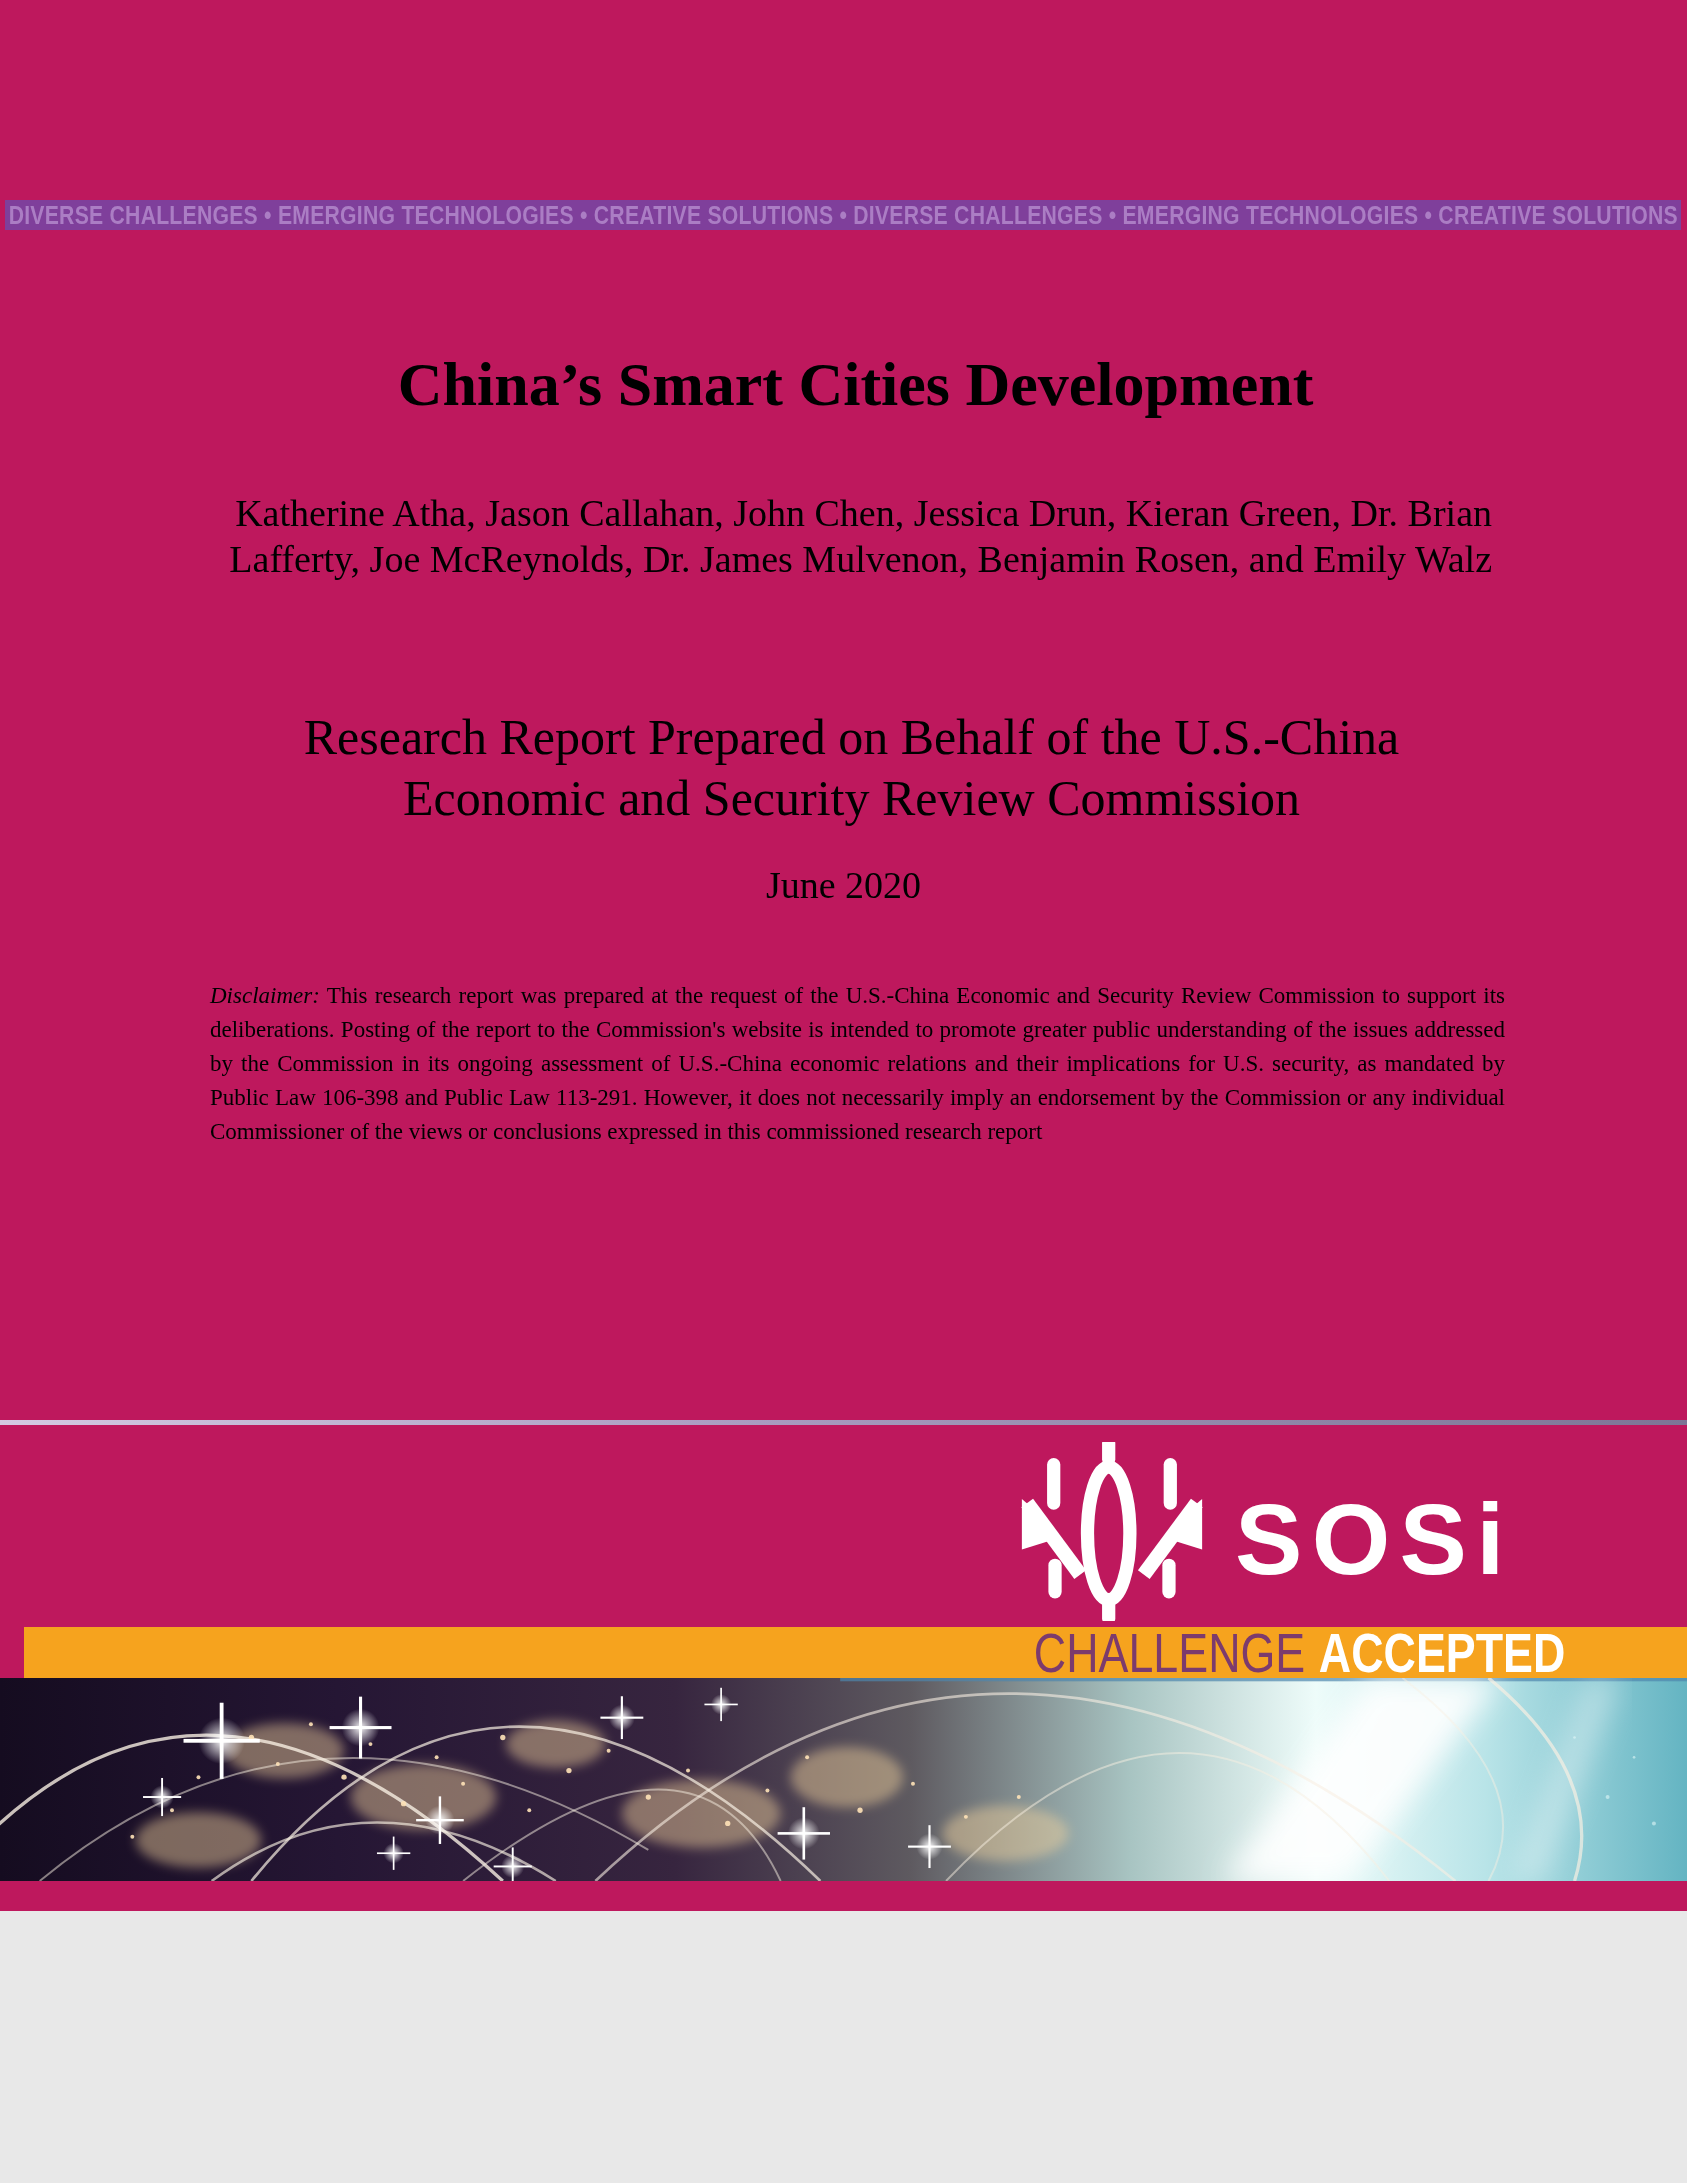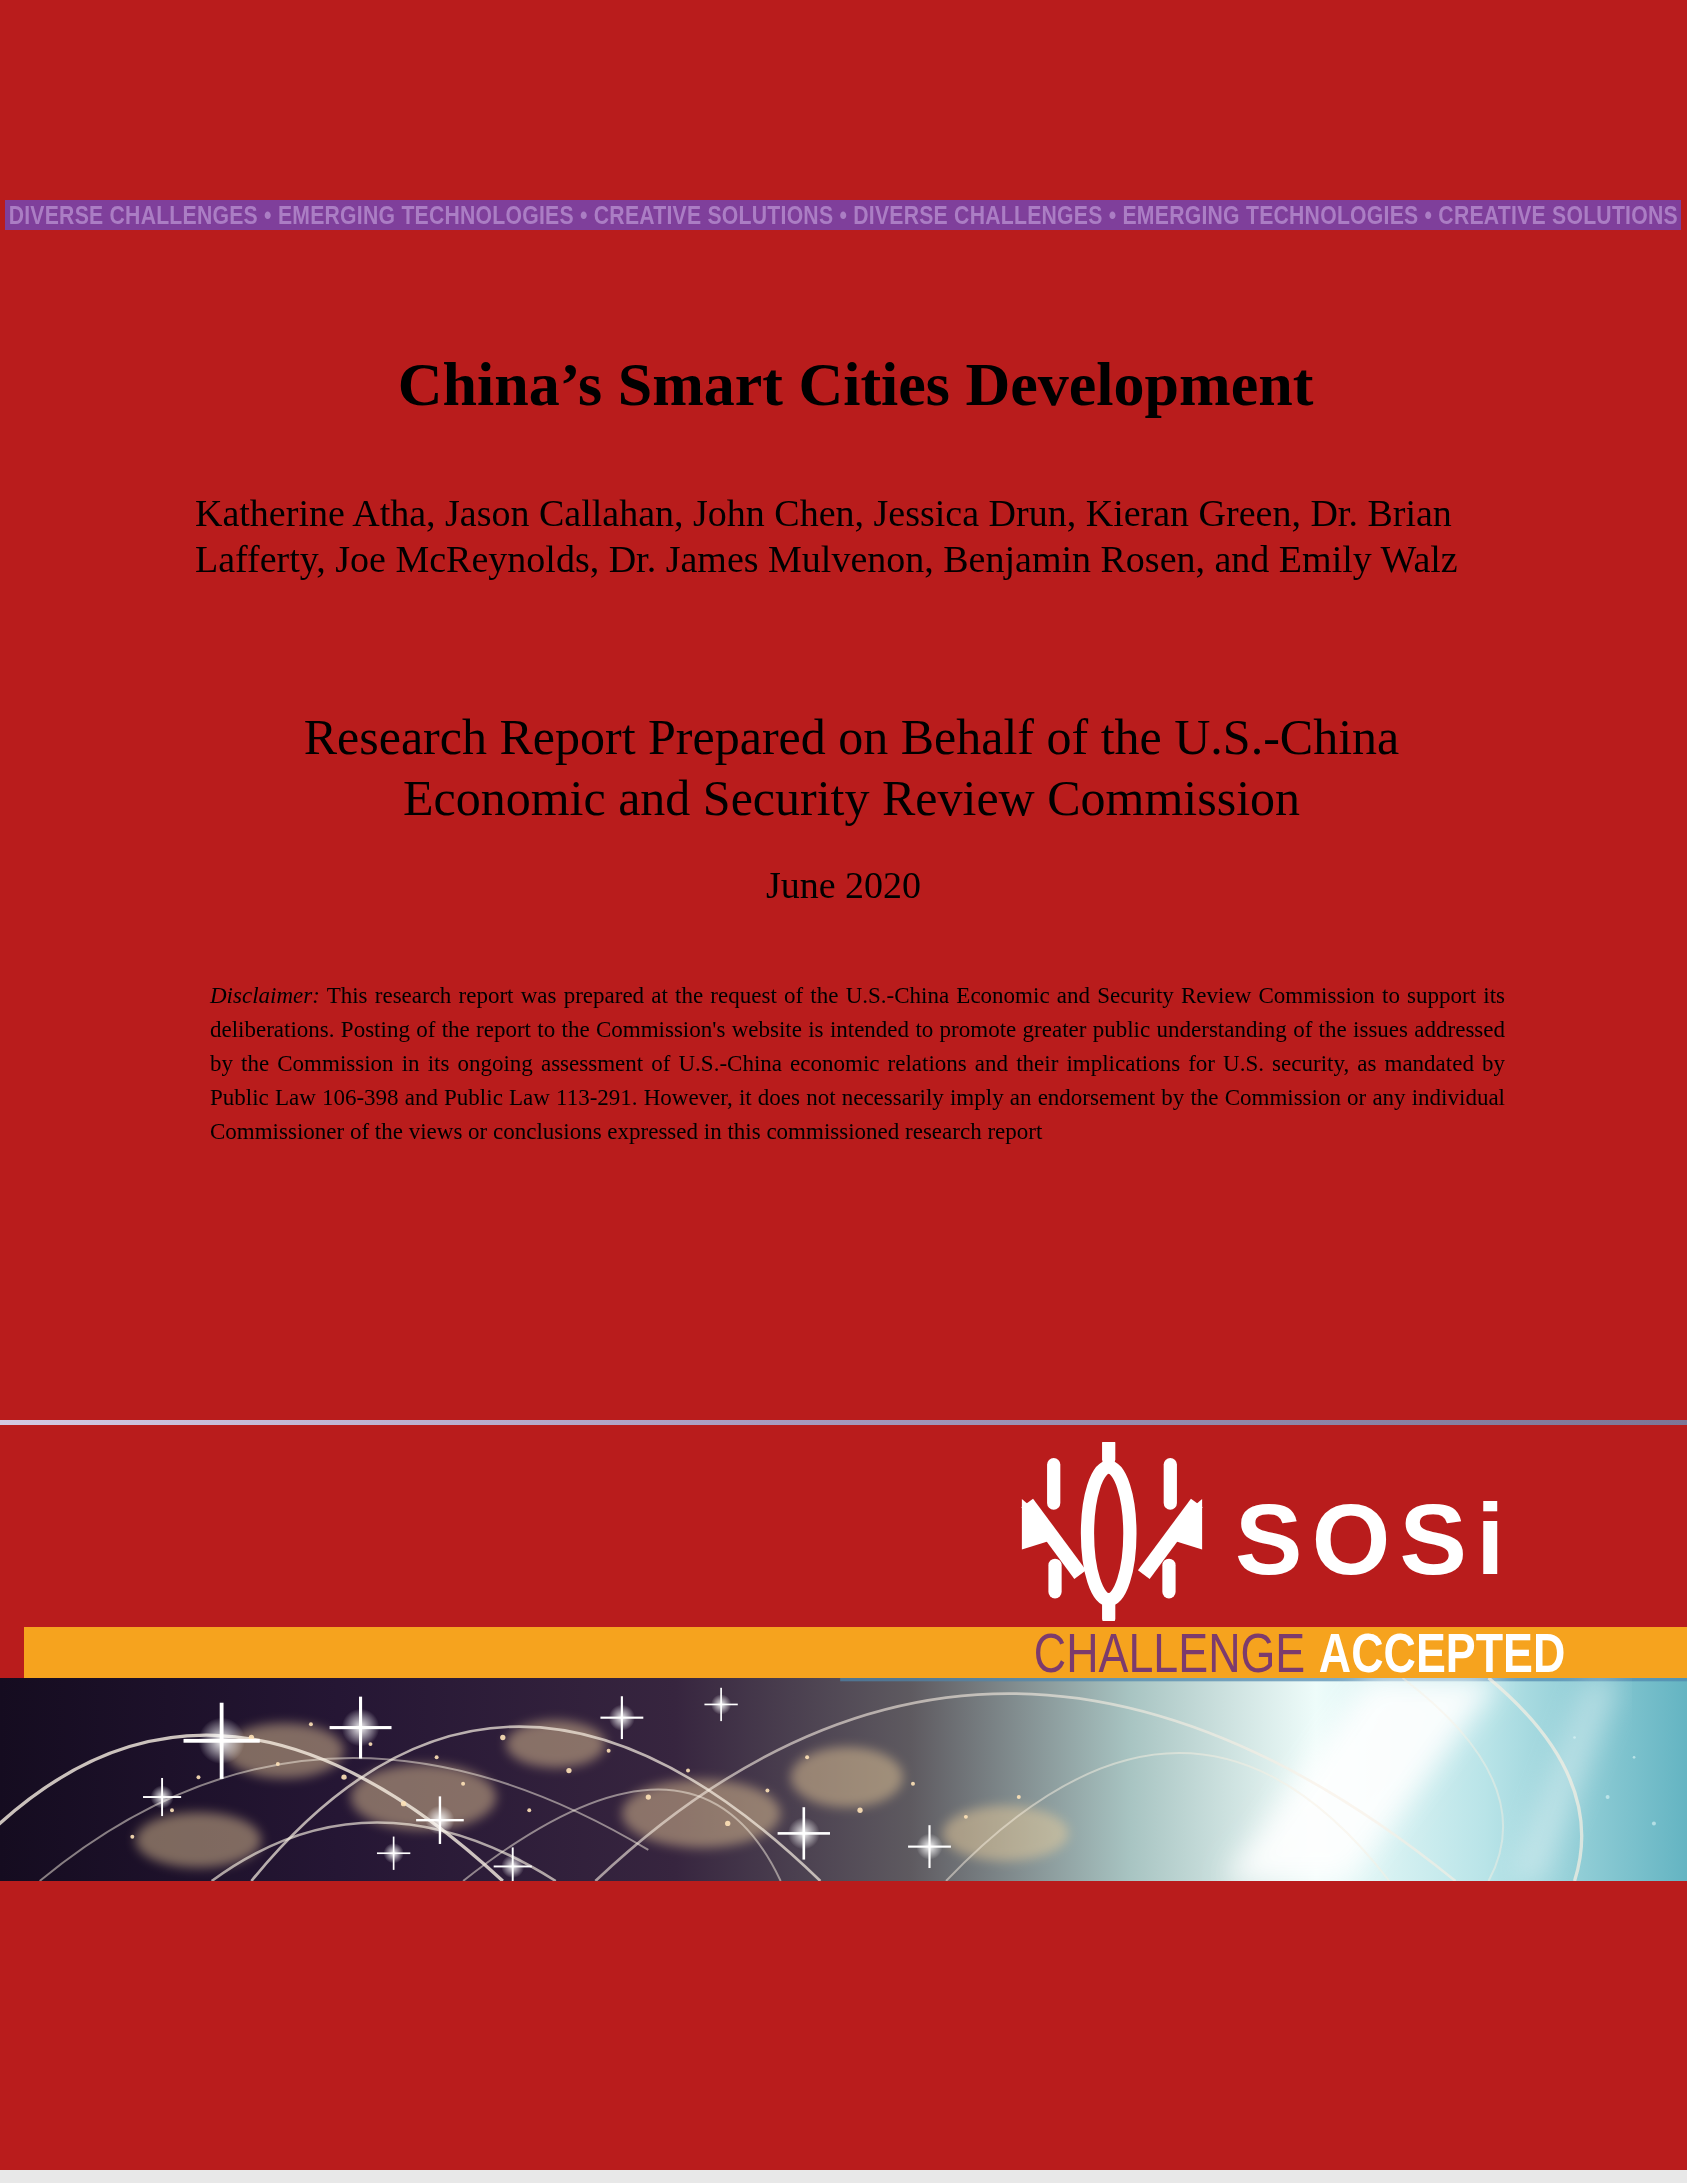--- a/index.html
+++ b/index.html
@@ -1,20 +1,20 @@
 <!DOCTYPE html>
 <html style="font-size:10.6px"><head>
 <meta charset="utf-8">
 <style>
   html,body{margin:0;padding:0;}
   body{background:#e8e8e8;}
   .page{
     position:relative;
-    width:1687px;height:2170px;
-    background:#b91c1c;
+    width:1687px;height:1911px;
+    background:#be185d;
     overflow:hidden;
     font-family:"Liberation Serif","DejaVu Serif",serif;
     color:#000;
   }
   
   .top-banner{
     position:absolute;left:5.3px;top:200px;width:1676px;height:30px;
     background:#7f3f9b;
     display:flex;align-items:center;justify-content:center;
     overflow:hidden;
@@ -25,21 +25,21 @@
     color:#ab7dc4;white-space:nowrap;
     transform:scaleX(.80);transform-origin:center;
   }
   
   .title{
     position:absolute;top:349px;left:12px;width:100%;
     text-align:center;font-size:62px;font-weight:bold;margin:0;
   }
   .authors{
     position:absolute;top:490px;left:50%;transform:translateX(-50%);
-    width:1297px;text-align:left;font-size:38px;line-height:1.22;margin:0;
+    width:1297px;text-align:right;font-size:38px;line-height:1.22;margin:0;
   }
   .prepared{
     position:absolute;top:699px;left:50%;transform:translateX(-50%);
     width:1297px;text-align:center;font-size:50px;line-height:1.22;margin:8px;
   }
   .date{
     position:absolute;top:863px;left:0;width:100%;
     text-align:center;font-size:38px;margin:0;
   }
   .disclaimer{

